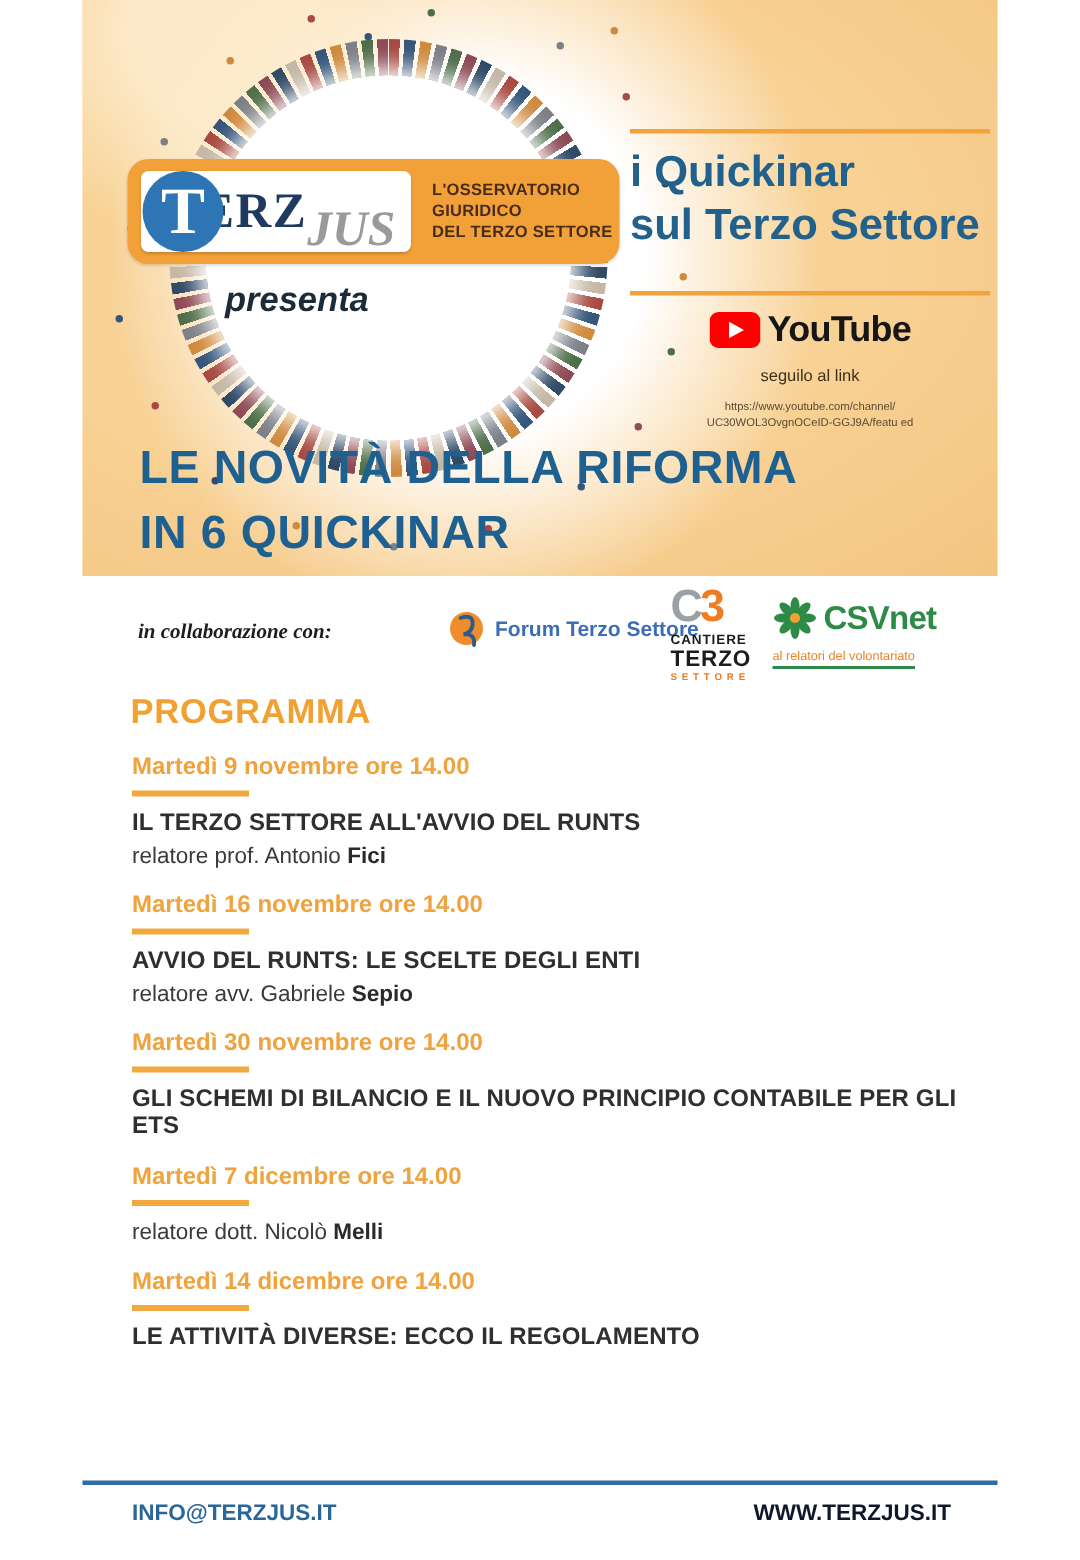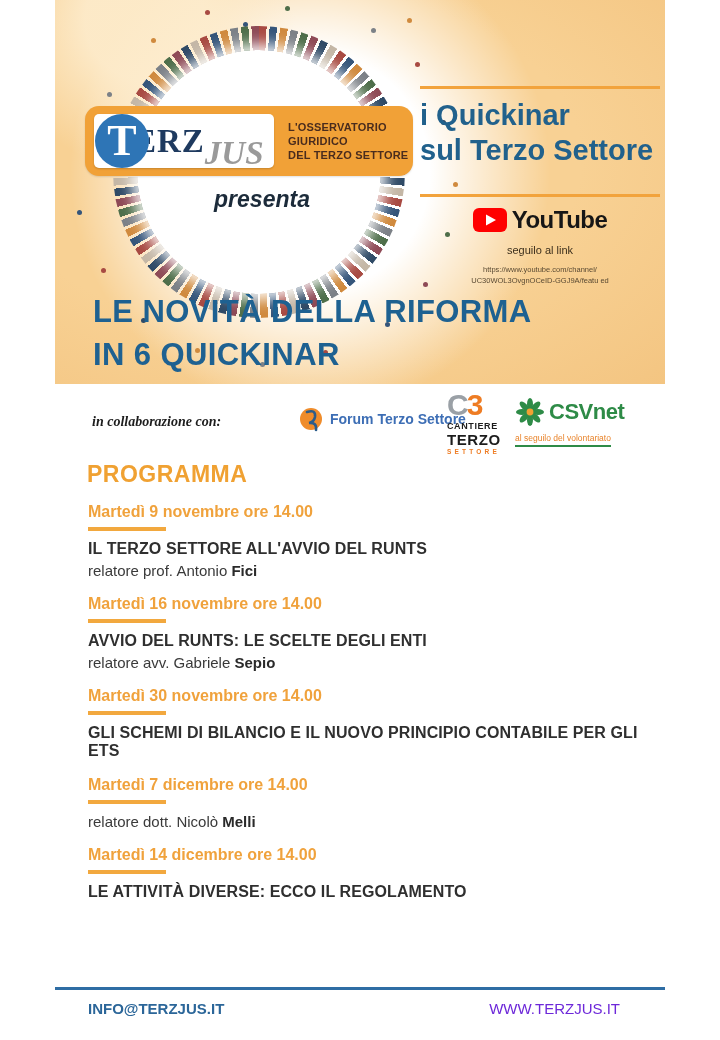--- a/index.html
+++ b/index.html
@@ -72,21 +72,21 @@
   }
   .logo-jus {
     font-family:"Liberation Serif", serif; font-style:italic; font-weight:bold;
     font-size:33px; color:#9a9a9a;margin-top:25px;
   }
   .banner-tagline {
     margin-left:14px; font-size:11px; font-weight:bold; color:#4a2c1d; line-height:1.3;
     letter-spacing:.2px;
   }
   .presenta {
-    position:absolute; left:107px; top:186px; width:200px; text-align:center;
+    position:absolute; left:95px; top:186px; width:200px; 
     font-style:italic; font-weight:600; font-size:23px; color:#1c2b3a; z-index:3;
   }
 
   
   .rule { position:absolute; left:365px; width:240px; height:3px; background:#f2a33c; z-index:2; }
   .rule-top { top:86px; }
   .rule-bottom { top:194px; }
   .series-title {
     position:absolute; left:365px; top:98px; width:245px; z-index:2;
     font-size:29px; font-weight:bold; color:#21618c; line-height:1.22;
@@ -128,21 +128,21 @@
   .event { margin-bottom:16px; }
   .event-date { font-size:16px; font-weight:bold; color:#f0a23c; }
   .event-rule { width:78px; height:4px; background:#f2a83e; margin:6px 0 9px 0; }
   .event-title { font-size:16px; font-weight:bold; color:#2f2f2f; letter-spacing:.1px; }
   .event-speaker { font-size:15px; color:#3a3a3a; margin-top:4px; }
   .event-speaker b { color:#2a2a2a; }
 
   
   .footer-rule { position:absolute; left:55px; top:987px; width:610px; height:3px; background:#2e6da4; }
   .footer-email { position:absolute; left:88px; top:1000px; font-size:15px; font-weight:bold; color:#2b6699; }
-  .footer-site  { position:absolute; right:100px; top:1000px; font-size:15px; font-weight:normal; color:#6d28d9; }
+  .footer-site  { position:absolute; right:86px; top:1000px; font-size:15px; font-weight:bold; color:#0f172a; }
 </style>
 </head>
 <body>
 
 <div class="page">
 
   <div class="hero">
     <div class="crowd-scatter"></div>
     <div class="crowd-ring">
       <div class="crowd-ring-inner"></div>
@@ -220,21 +220,21 @@
           <ellipse cx="0" cy="-8" rx="3" ry="6" transform="rotate(135)"></ellipse>
           <ellipse cx="0" cy="-8" rx="3" ry="6" transform="rotate(180)"></ellipse>
           <ellipse cx="0" cy="-8" rx="3" ry="6" transform="rotate(225)"></ellipse>
           <ellipse cx="0" cy="-8" rx="3" ry="6" transform="rotate(270)"></ellipse>
           <ellipse cx="0" cy="-8" rx="3" ry="6" transform="rotate(315)"></ellipse>
         </g>
         <circle cx="0" cy="0" r="3.4" fill="#f0a132"></circle>
       </svg>
       <span class="csv-name">CSVnet</span>
     </div>
-    <span class="csv-sub">al seguilo del volontariato</span>
+    <span class="csv-sub">al relatori del volontariato</span>
   </div>
 
   <div class="programma-heading">PROGRAMMA</div>
 
   <div class="event-list">
     <div class="event">
       <div class="event-date">Martedì 9 novembre ore 14.00</div>
       <div class="event-rule"></div>
       <div class="event-title">IL TERZO SETTORE ALL'AVVIO DEL RUNTS</div>
       <div class="event-speaker"><span>relatore prof. Antonio </span><b>Fici</b></div>

